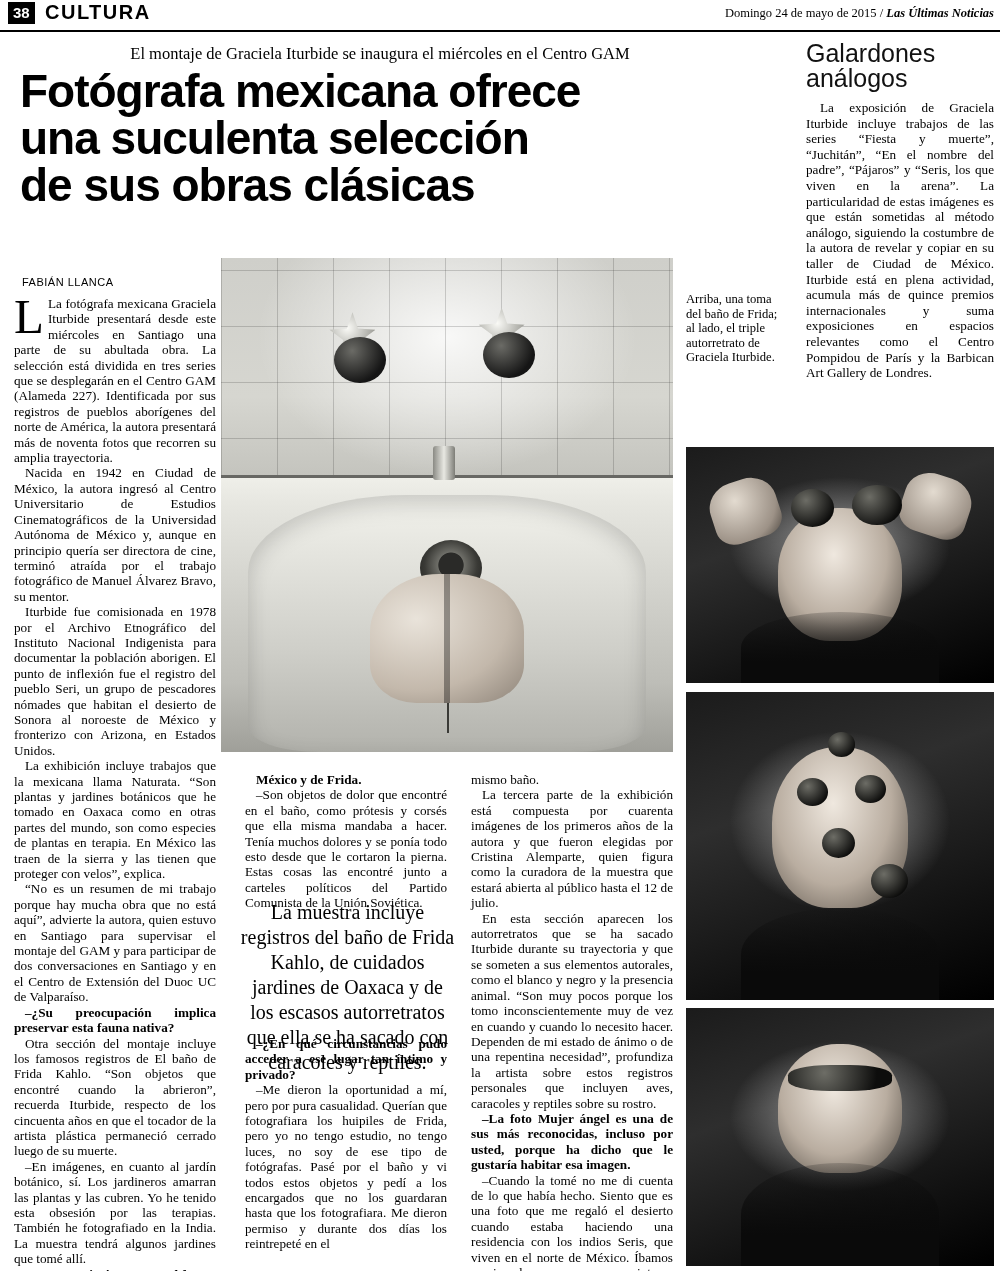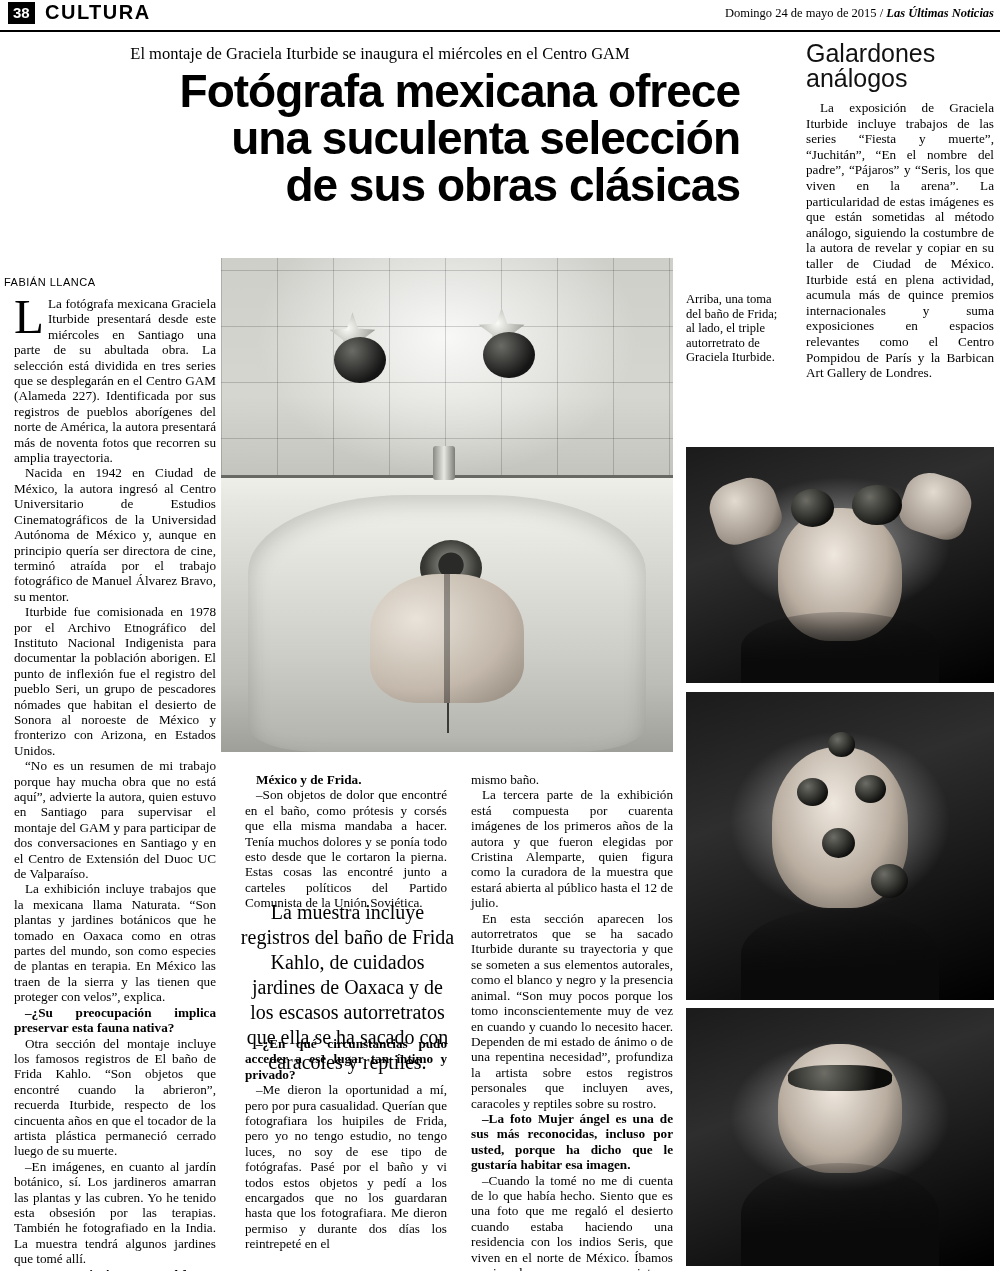--- a/index.html
+++ b/index.html
@@ -43,21 +43,21 @@
 
   
   .kicker{
     position:absolute;left:30px;top:44px;width:700px;
     text-align:center;
     font-size:16.5px;
     font-family:"Liberation Serif", serif;
   }
   .headline{
     position:absolute;left:20px;top:68px;width:720px;
-    text-align:right;
+    text-align:left;
     font-family:"Liberation Sans", sans-serif;
     font-weight:bold;
     font-size:46px;
     line-height:47px;
     letter-spacing:-1px;
   }
 
   
   .rail{
     position:absolute;left:806px;top:40px;width:188px;
@@ -70,21 +70,21 @@
     margin-bottom:8px;
   }
   .rail-body{
     font-size:13.2px;line-height:15.6px;
     text-align:justify;
     text-indent:14px;
   }
 
   
   .byline{
-    position:absolute;left:4px;top:276px;width:200px;
+    position:absolute;left:22px;top:276px;width:200px;
     font-family:"Liberation Sans", sans-serif;
     font-size:11px;
     letter-spacing:.5px;
     font-variant:small-caps;
     text-transform:uppercase;
     border-bottom:0;
   }
   .col{
     position:absolute;
     font-size:13.2px;
@@ -216,22 +216,22 @@
     <div class="rail-title" style="margin-top:-10px;">análogos</div>
     <div class="rail-body">La exposición de Graciela Iturbide incluye trabajos de las series “Fiesta y muerte”, “Juchitán”, “En el nombre del padre”, “Pájaros” y “Seris, los que viven en la arena”. La particularidad de estas imágenes es que están sometidas al método análogo, siguiendo la costumbre de la autora de revelar y copiar en su taller de Ciudad de México. Iturbide está en plena actividad, acumula más de quince premios internacionales y suma exposiciones en espacios relevantes como el Centro Pompidou de París y la Barbican Art Gallery de Londres.</div>
   </div>
 
   <div class="byline">Fabián Llanca</div>
 
   <div class="col col1">
     <p class="noindent"><span class="dropcap">L</span><span>La fotógrafa mexicana Graciela Iturbide presentará desde este miércoles en Santiago una parte de su abultada obra. La selección está dividida en tres series que se desplegarán en el Centro GAM (Alameda 227). Identificada por sus registros de pueblos aborígenes del norte de América, la autora presentará más de noventa fotos que recorren su amplia trayectoria.</span></p>
     <p>Nacida en 1942 en Ciudad de México, la autora ingresó al Centro Universitario de Estudios Cinematográficos de la Universidad Autónoma de México y, aunque en principio quería ser directora de cine, terminó atraída por el trabajo fotográfico de Manuel Álvarez Bravo, su mentor.</p>
     <p>Iturbide fue comisionada en 1978 por el Archivo Etnográfico del Instituto Nacional Indigenista para documentar la población aborigen. El punto de inflexión fue el registro del pueblo Seri, un grupo de pescadores nómades que habitan el desierto de Sonora al noroeste de México y fronterizo con Arizona, en Estados Unidos.</p>
+    <p>La exhibición incluye trabajos que la mexicana llama Naturata. “Son plantas y jardines botánicos que he tomado en Oaxaca como en otras partes del mundo, son como especies de plantas en terapia. En México las traen de la sierra y las tienen que proteger con velos”, explica.</p>
     <p>“No es un resumen de mi trabajo porque hay mucha obra que no está aquí”, advierte la autora, quien estuvo en Santiago para supervisar el montaje del GAM y para participar de dos conversaciones en Santiago y en el Centro de Extensión del Duoc UC de Valparaíso.</p>
-    <p>La exhibición incluye trabajos que la mexicana llama Naturata. “Son plantas y jardines botánicos que he tomado en Oaxaca como en otras partes del mundo, son como especies de plantas en terapia. En México las traen de la sierra y las tienen que proteger con velos”, explica.</p>
     <p class="q">–¿Su preocupación implica preservar esta fauna nativa?</p>
     <p>Otra sección del montaje incluye los famosos registros de El baño de Frida Kahlo. “Son objetos que encontré cuando la abrieron”, recuerda Iturbide, respecto de los cincuenta años en que el tocador de la artista plástica permaneció cerrado luego de su muerte.</p>
     <p>–En imágenes, en cuanto al jardín botánico, sí. Los jardineros amarran las plantas y las cubren. Yo he tenido esta obsesión por las terapias. También he fotografiado en la India. La muestra tendrá algunos jardines que tomé allí.</p>
     <p class="q">–Con estas imágenes, usted forma parte de la historia de</p>
   </div>
 
   <div class="photo photo-main">
     <div class="ph-inner bath">
       <div class="tilelines"></div>
       <div class="star s1"></div>

